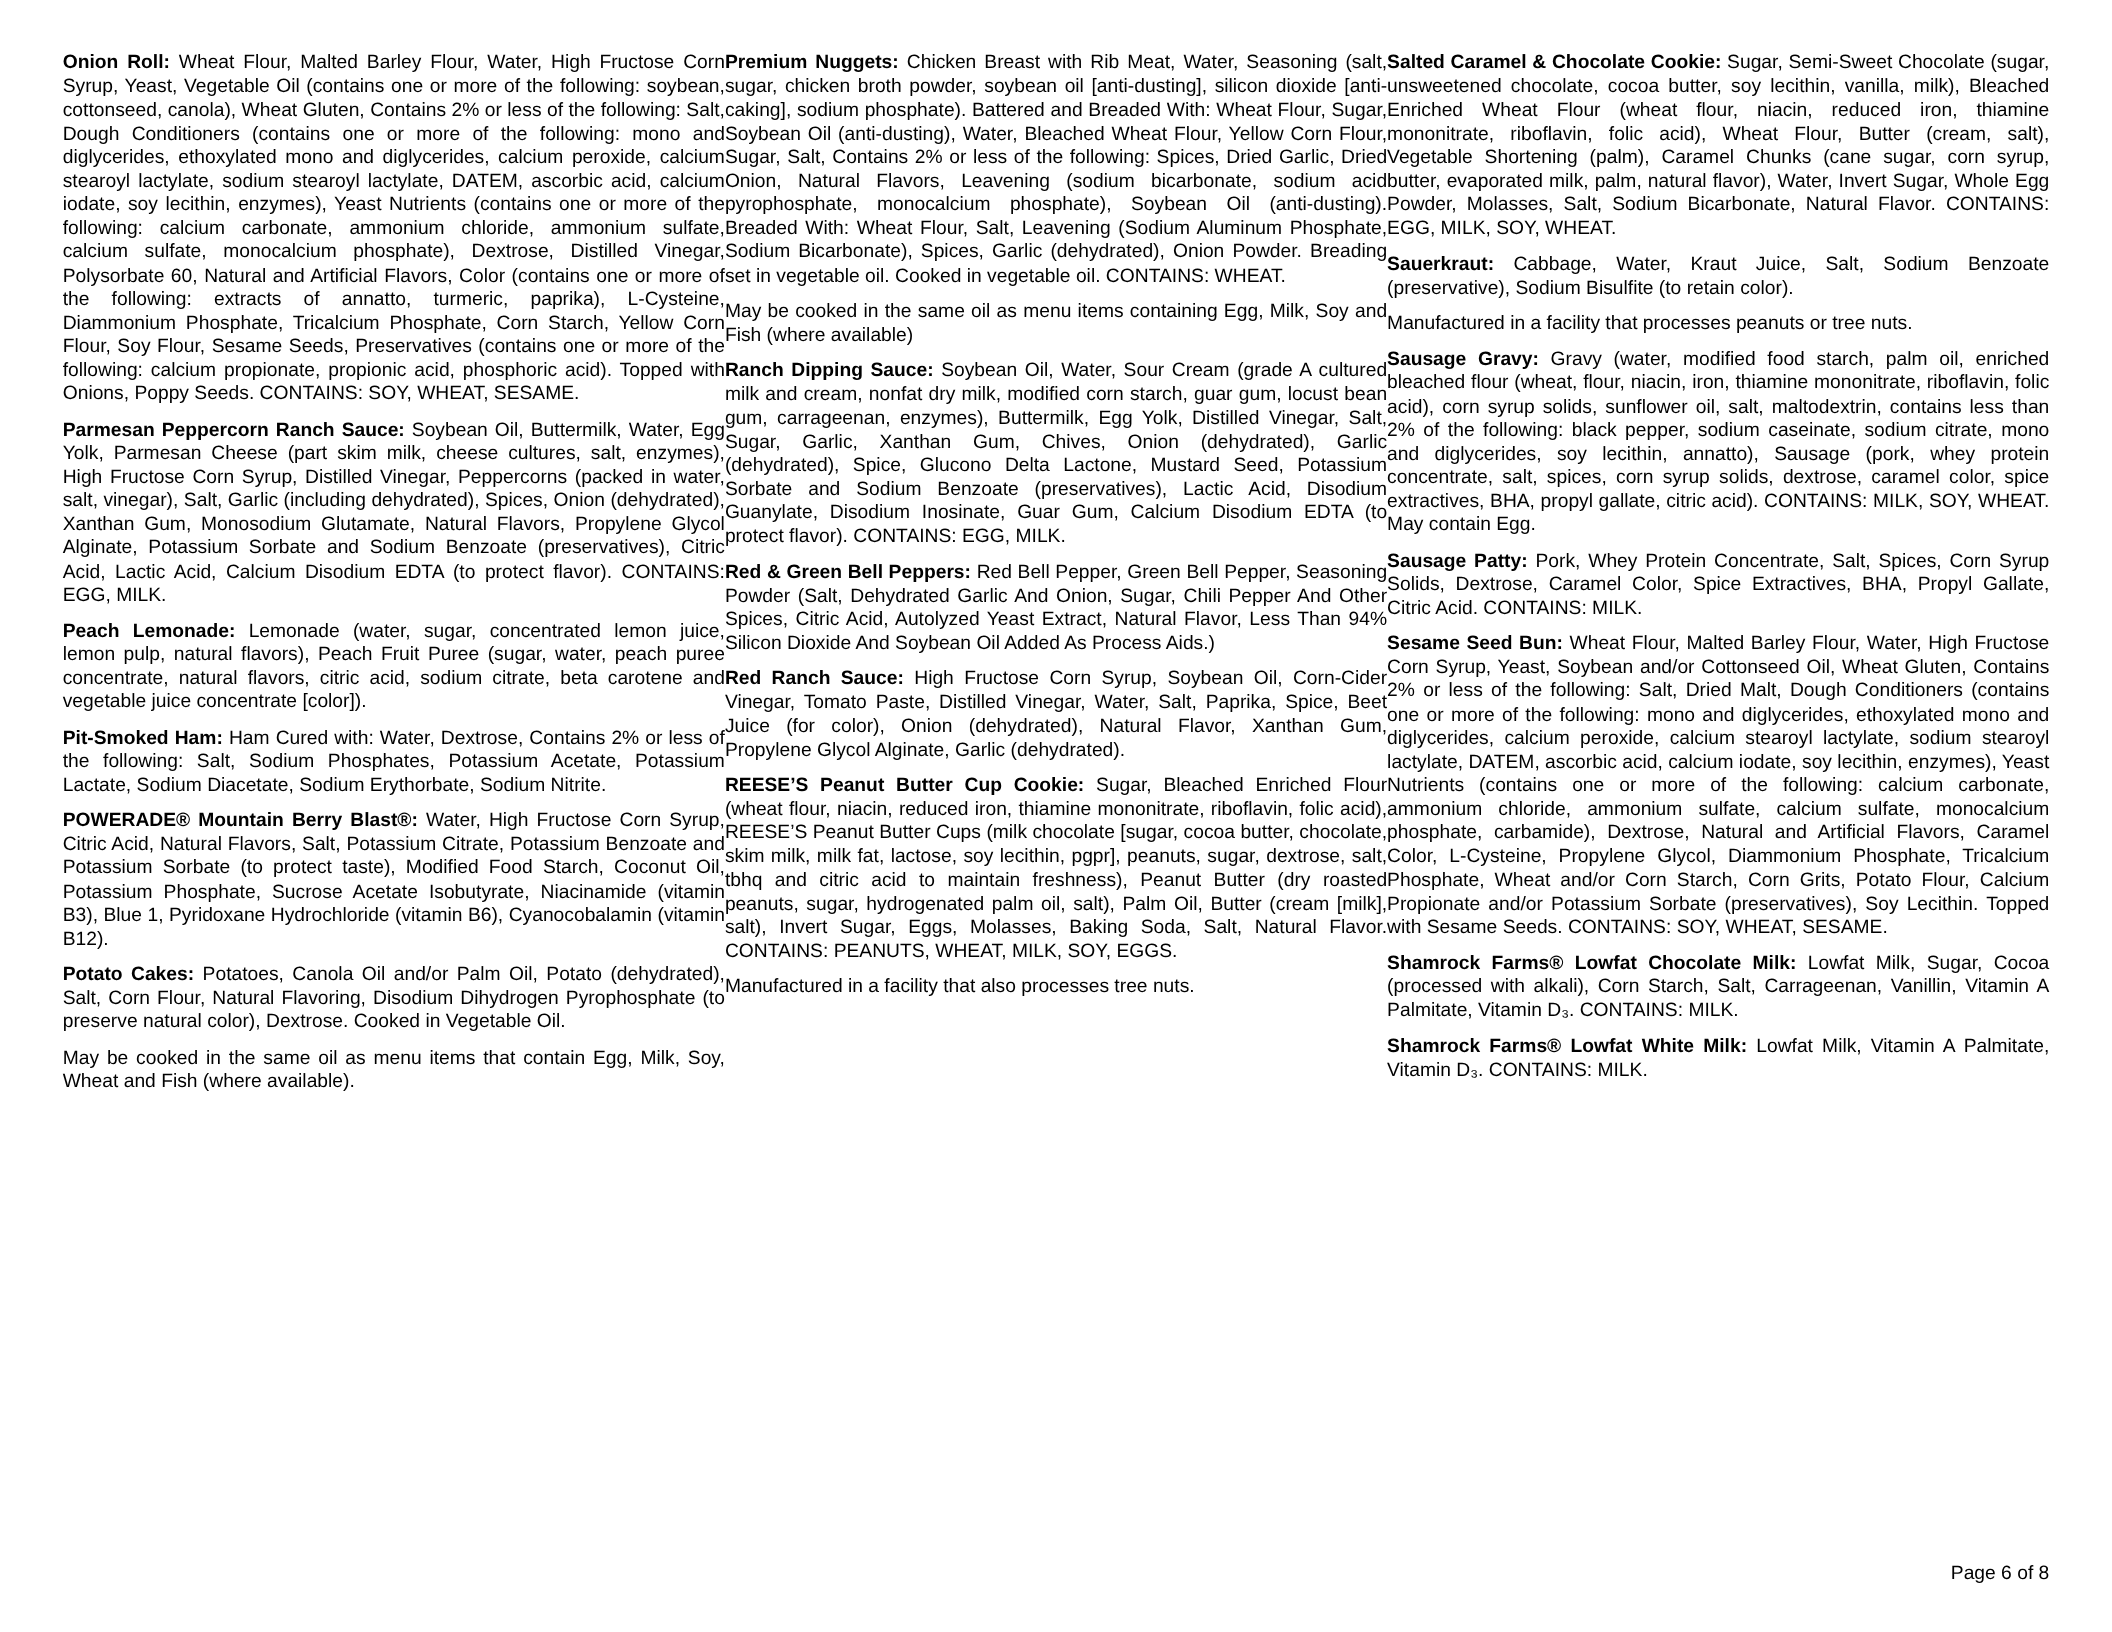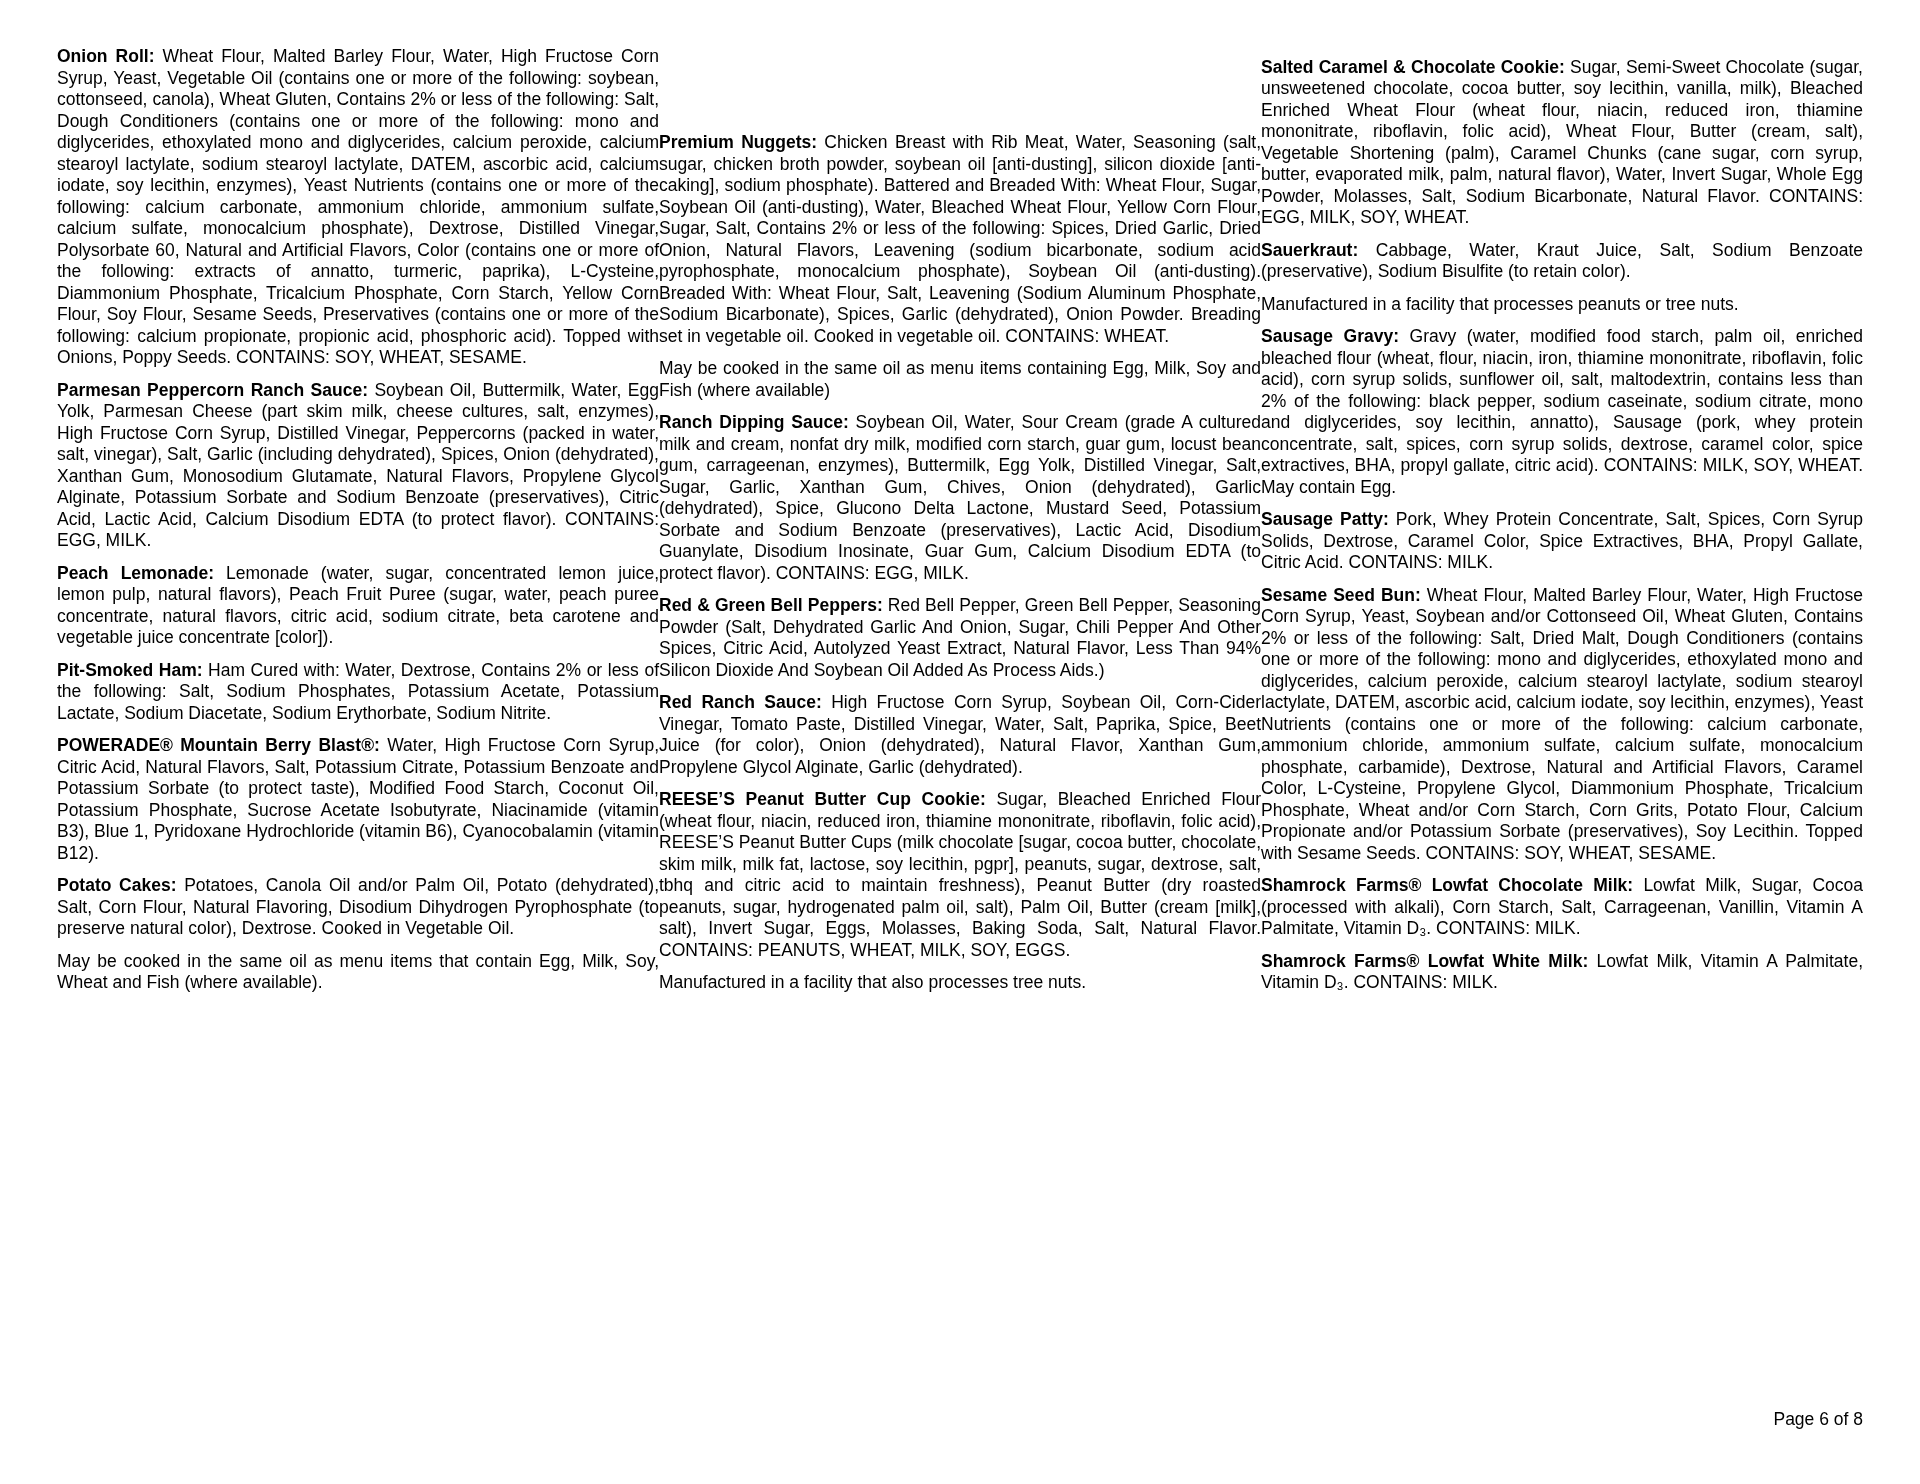--- a/index.html
+++ b/index.html
@@ -13,40 +13,40 @@
     height: 1484px;
     background: #ffffff;
     box-sizing: border-box;
     padding: 46px 57px 40px 57px;
     font-family: "Liberation Sans", sans-serif;
     color: #000000;
     overflow: hidden;
   }
   .columns {
     display: flex;
-    align-items: flex-end;
+    align-items: flex-start;
   }
   .col {
     flex: 1 1 0;
     min-width: 0;
   }
   .entry {
     margin: 0 0 11px 0;
     font-size: 17.5px;
     line-height: 21.5px;
     text-align: justify;
     color: #000000;
   }
   .entry b {
     font-weight: bold;
   }
   .footer {
     position: absolute;
     right: 57px;
-    bottom: 54px;
+    bottom: 44px;
     font-size: 17.5px;
     line-height: 21.5px;
     color: #000000;
   }
 </style>
 </head>
 <body>
 
 <div class="page">
   <div class="columns">

